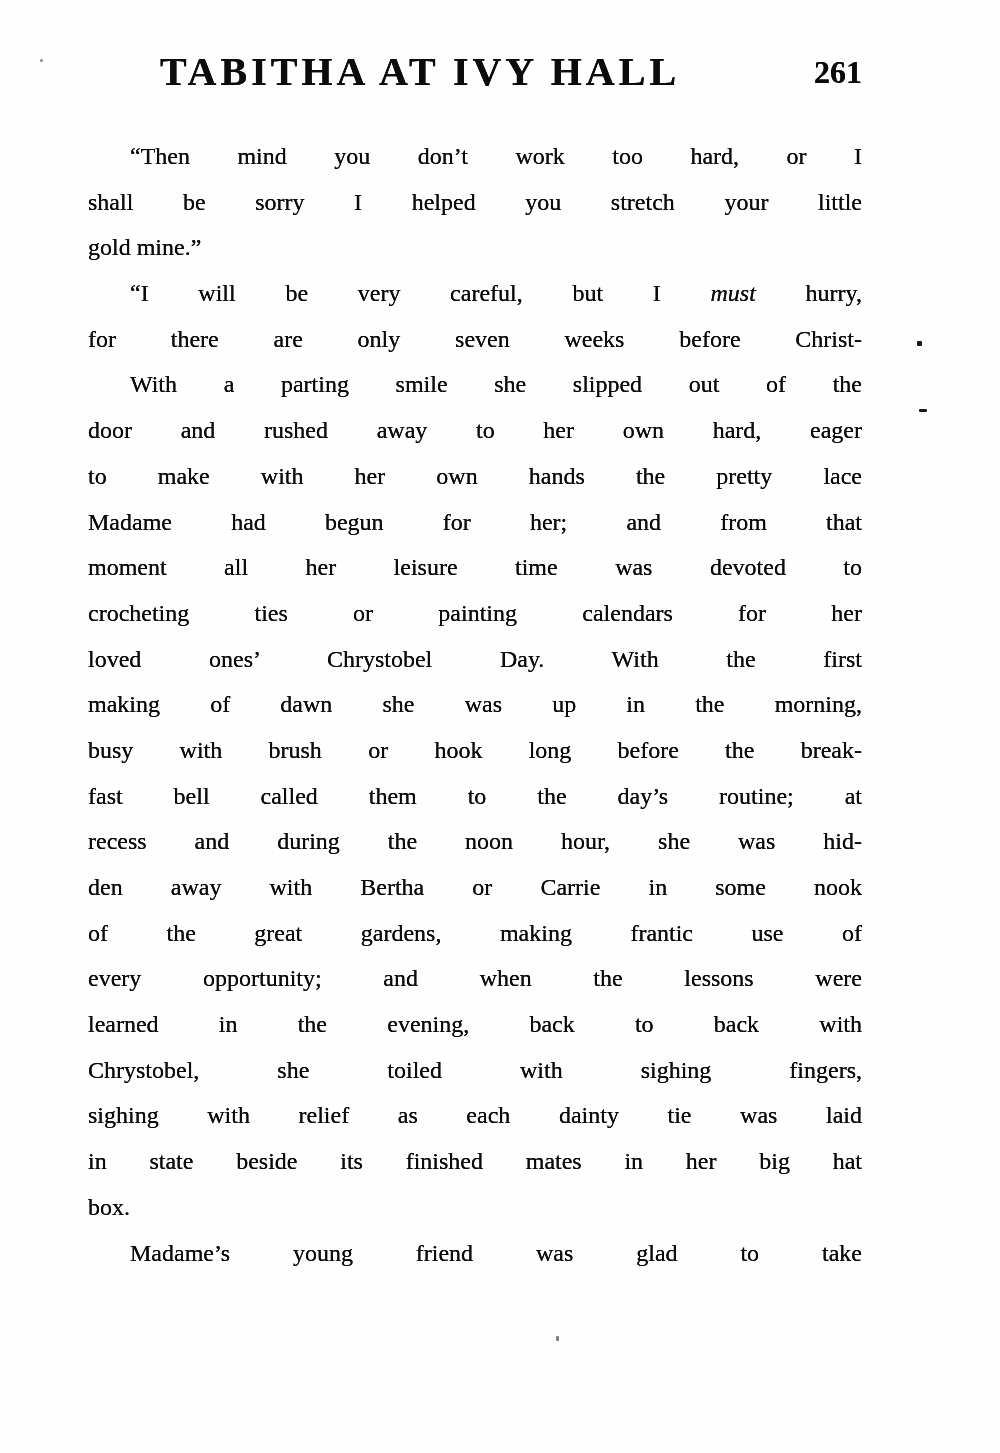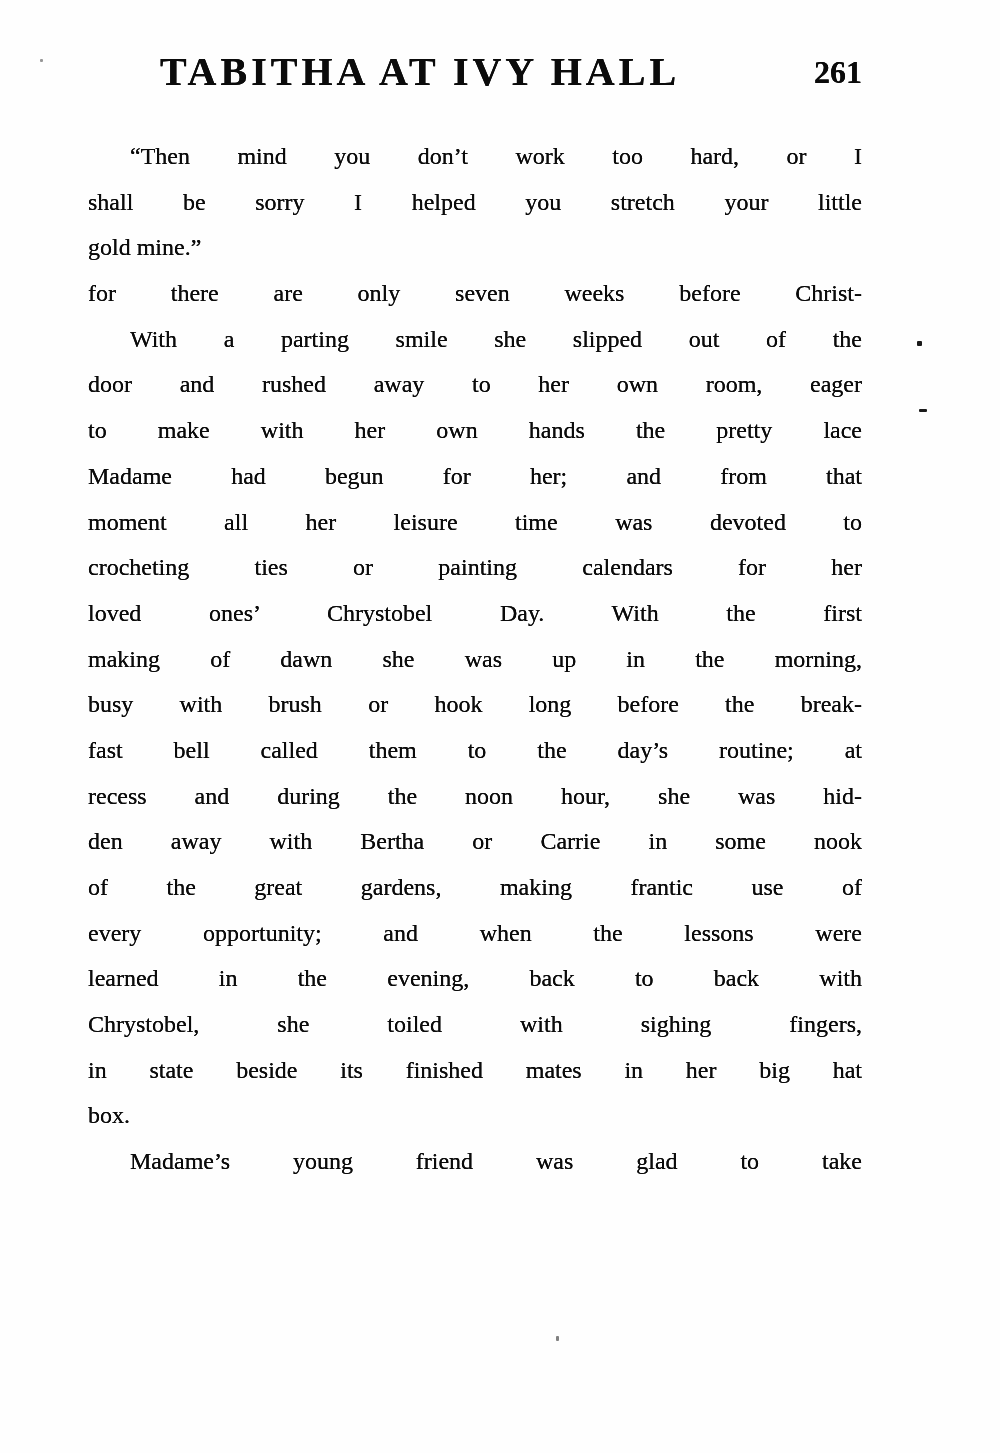--- a/index.html
+++ b/index.html
@@ -95,40 +95,42 @@
 
   <div class="textblock">
 
     <div class="para">
       <div class="line indent">“Then mind you don’t work too hard, or I</div>
       <div class="line">shall be sorry I helped you stretch your little</div>
       <div class="line last">gold mine.”</div>
     </div>
 
     <div class="para">
+      <div class="line indent"><span>“I will be very careful, but I </span><i>must</i><span> hurry,</span></div>
       <div class="line">for there are only seven weeks before Christ-</div>
     </div>
 
     <div class="para">
       <div class="line indent">With a parting smile she slipped out of the</div>
-      <div class="line">door and rushed away to her own room, eager</div>
+      <div class="line">door and rushed away to her own hard, eager</div>
       <div class="line">to make with her own hands the pretty lace</div>
       <div class="line">Madame had begun for her; and from that</div>
       <div class="line">moment all her leisure time was devoted to</div>
       <div class="line">crocheting ties or painting calendars for her</div>
       <div class="line">loved ones’ Chrystobel Day. With the first</div>
       <div class="line">making of dawn she was up in the morning,</div>
       <div class="line">busy with brush or hook long before the break-</div>
       <div class="line">fast bell called them to the day’s routine; at</div>
       <div class="line">recess and during the noon hour, she was hid-</div>
       <div class="line">den away with Bertha or Carrie in some nook</div>
       <div class="line">of the great gardens, making frantic use of</div>
       <div class="line">every opportunity; and when the lessons were</div>
       <div class="line">learned in the evening, back to back with</div>
       <div class="line">Chrystobel, she toiled with sighing fingers,</div>
+      <div class="line">sighing with relief as each dainty tie was laid</div>
       <div class="line">in state beside its finished mates in her big hat</div>
       <div class="line last">box.</div>
     </div>
 
     <div class="para">
       <div class="line indent">Madame’s young friend was glad to take</div>
     </div>
 
   </div>
 

